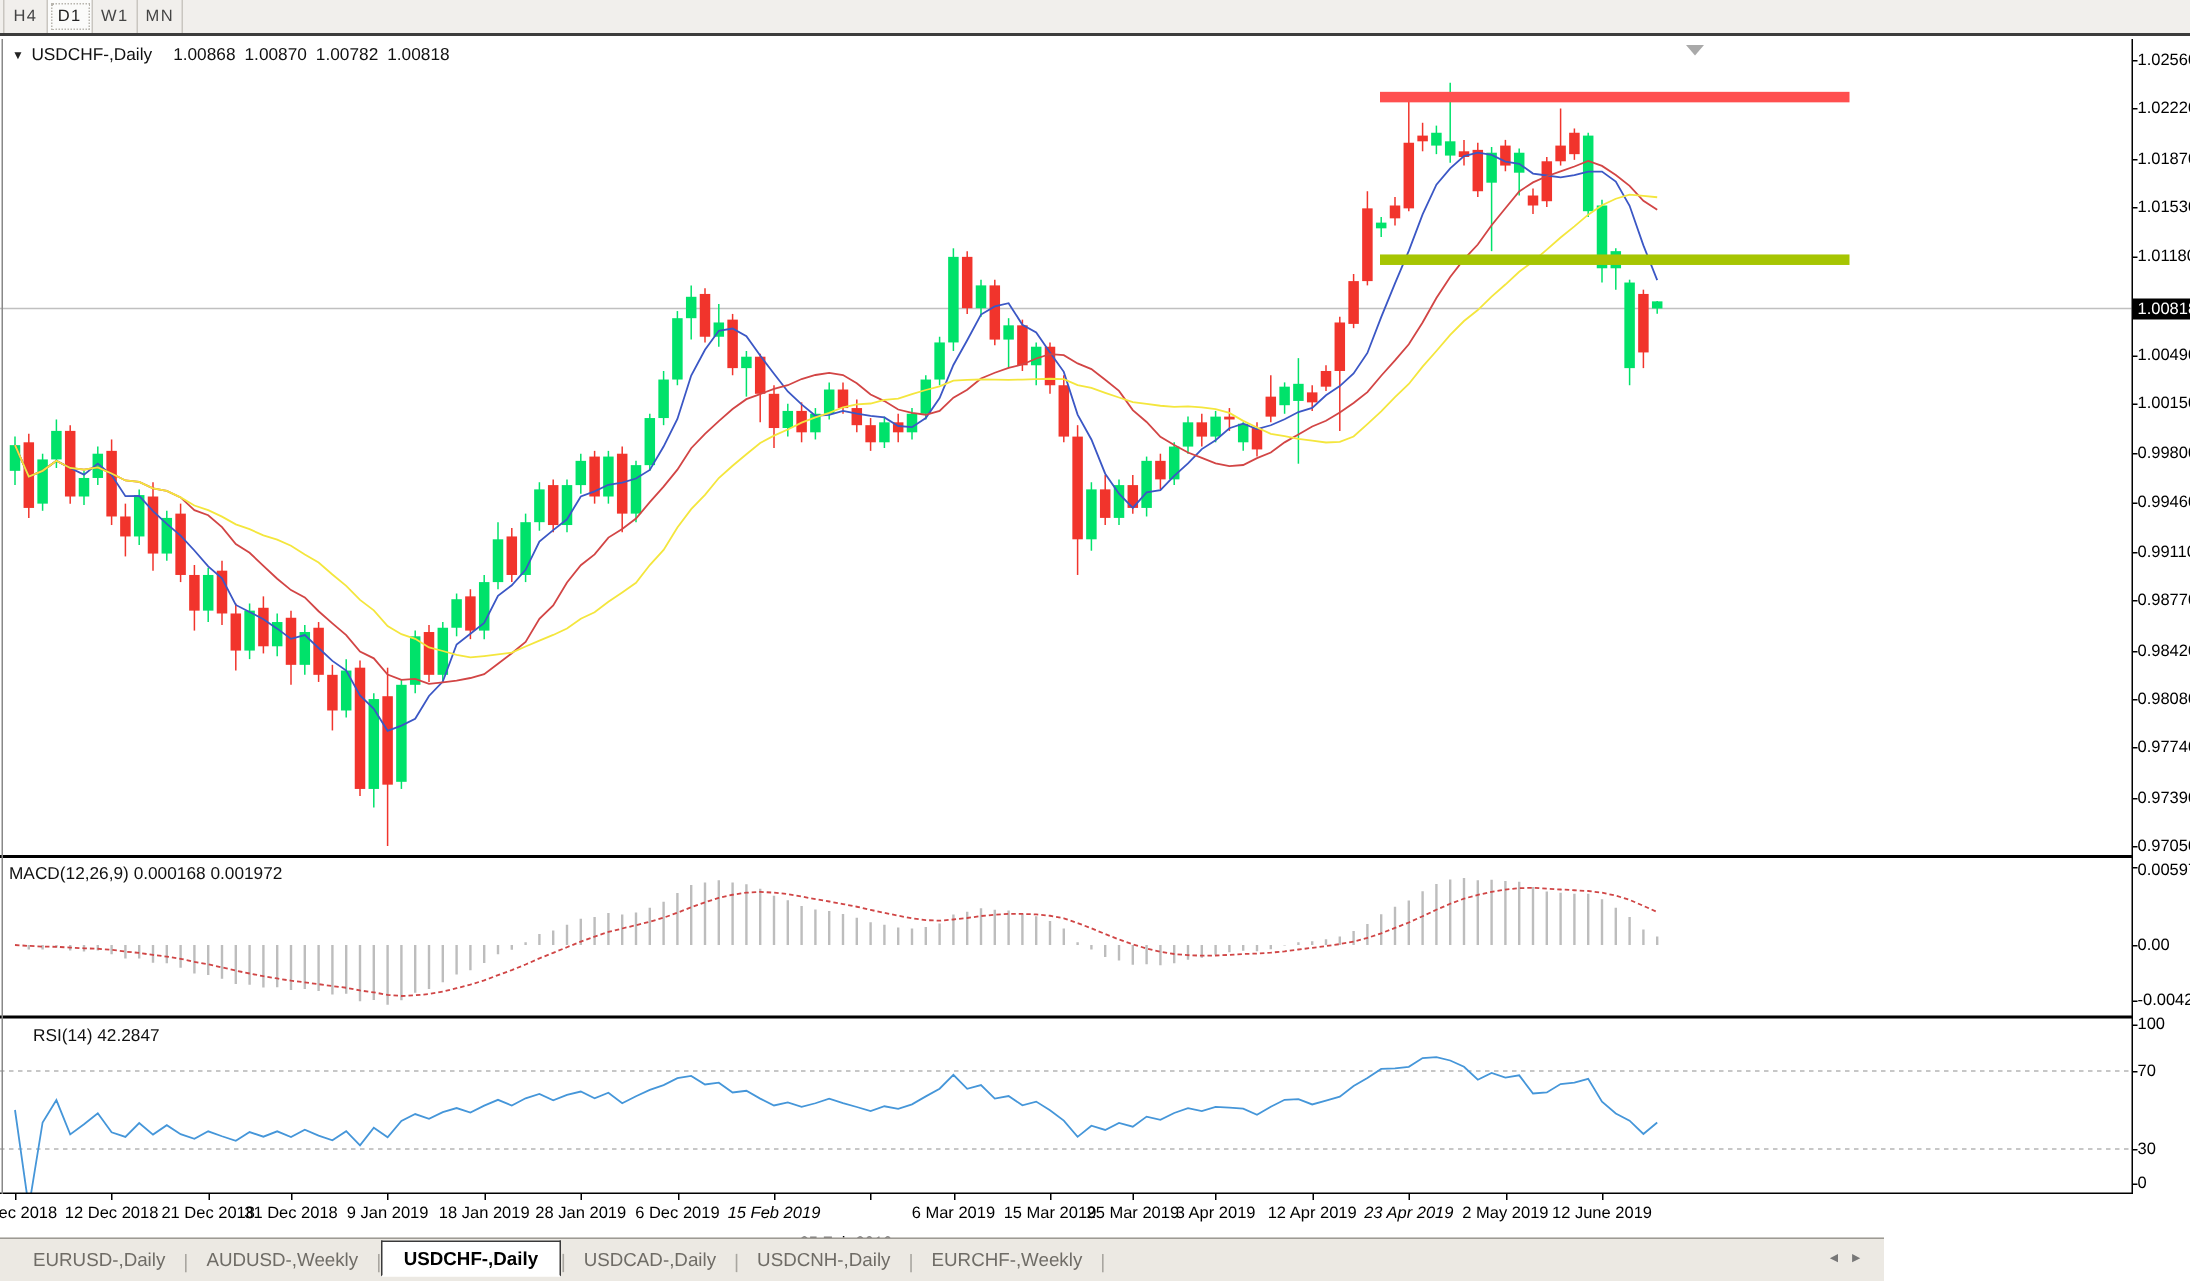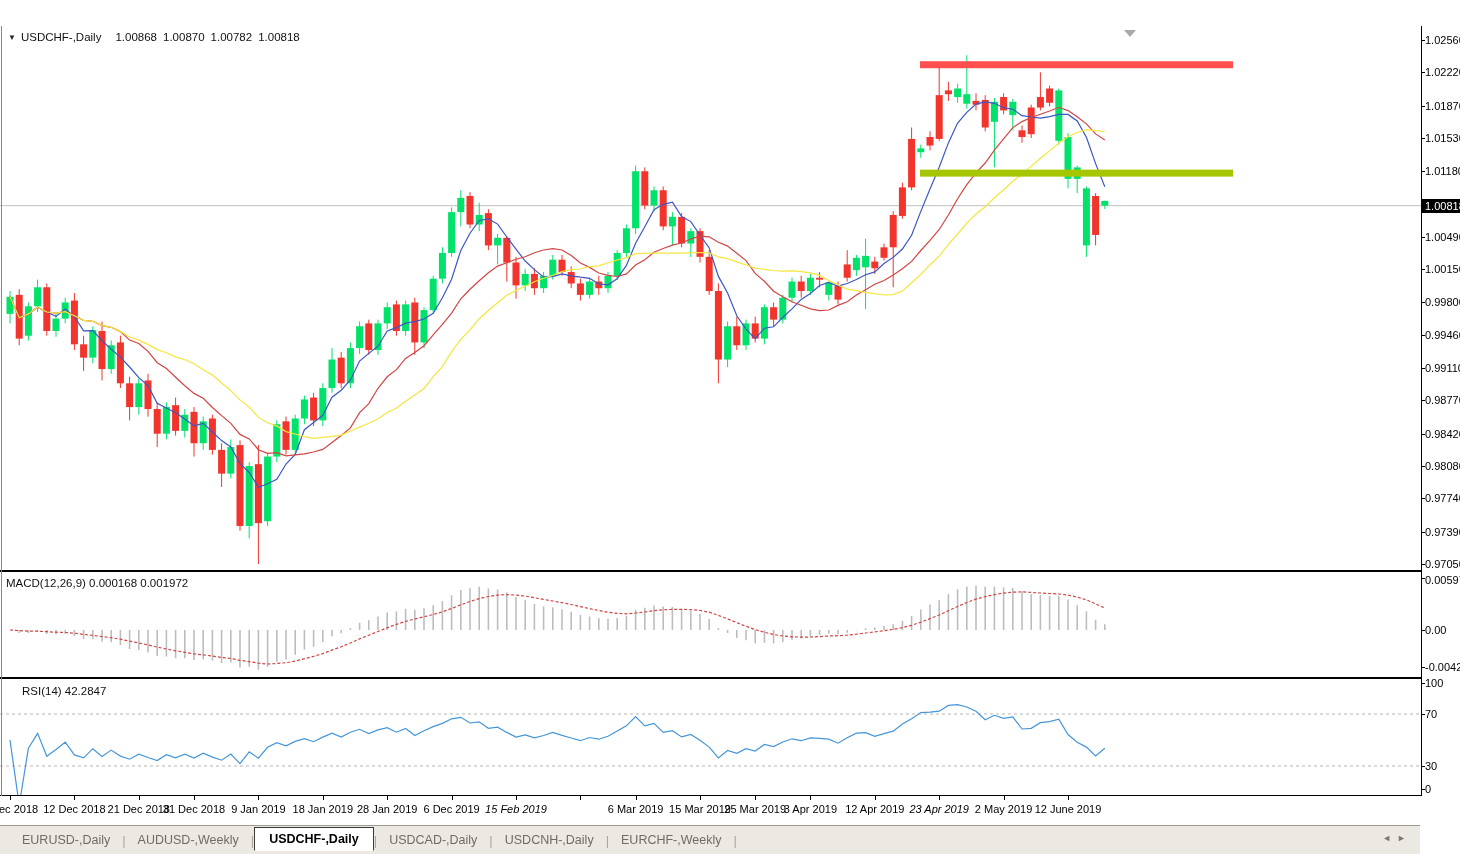--- a/index.html
+++ b/index.html
@@ -34,35 +34,41 @@
   .scale-col{position:absolute;left:1422px;top:0;width:38px;height:770px;background:#fff;overflow:hidden;}
   .scale-label{position:absolute;left:3px;font-size:11px;color:#000;white-space:nowrap;}
   .scale-tick{position:absolute;left:-1px;width:4px;height:1px;background:#000;}
   .price-current{position:absolute;left:0;width:38px;height:14px;background:#000;color:#fff;
                  font-size:11px;line-height:14px;padding-left:3px;z-index:6;}
   
   .axis-strip{position:absolute;left:0;top:770px;width:1460px;height:29px;background:#fff;}
   .date-tick{position:absolute;top:0;width:1px;height:4px;background:#000;}
   .date-label{position:absolute;top:7px;transform:translateX(-50%);font-size:11px;color:#000;white-space:nowrap;}
   
-  .tabbar{position:absolute;left:0;top:799px;width:1420px;height:29px;background:#ece9e3;
+  .tabbar{position:absolute;left:0;top:799px;width:1256px;height:29px;background:#ece9e3;
           border-top:1px solid #9d9a94;display:flex;align-items:center;padding-left:10px;}
   .tab{font-size:12.5px;color:#6f6c66;padding:4px 12px;cursor:default;white-space:nowrap;}
   .tab.active{background:#fff;color:#000;border:1px solid #3a3a3a;border-bottom:1px solid #fff;
               font-weight:bold;padding:4px 14px;position:relative;top:-1px;}
   .tab-sep{color:#a9a6a0;font-size:13px;}
   .tab-scroll{position:absolute;right:8px;top:7px;font-size:9px;color:#777;letter-spacing:6px;}
   .shift-marker{position:absolute;left:1124px;top:4px;width:0;height:0;z-index:4;
                 border-left:6px solid transparent;border-right:6px solid transparent;border-top:7px solid #a9a9a9;}
 </style>
 </head>
 <body>
 
 <div class="app">
 
+  <div class="toolbar" id="toolbar">
+      <div class="tf-btn">H4</div>
+      <div class="tf-btn active">D1</div>
+      <div class="tf-btn">W1</div>
+      <div class="tf-btn">MN</div>
+    </div>
 
   <div class="chart-region">
     <svg id="svg-main" width="1460" height="544">
         <line x1="0" y1="179.6638838475497" x2="1421" y2="179.6638838475497" stroke="#c0c0c0" stroke-width="1"></line>
         <g>
           <line x1="10" y1="265.0635208711441" x2="10" y2="297.39745916515454" stroke="#00e26a" stroke-width="1"></line>
           <rect x="6.5" y="270.76950998185123" width="7" height="17.117967332123612" fill="#00e26a"></rect>
           <line x1="19.2" y1="263.1615245009083" x2="19.2" y2="319.27041742286747" stroke="#f1342c" stroke-width="1"></line>
           <rect x="15.7" y="268.8675136116155" width="7" height="43.745916515426984" fill="#f1342c"></rect>
           <line x1="28.4" y1="276.47549909255946" x2="28.4" y2="314.51542649727816" stroke="#00e26a" stroke-width="1"></line>

